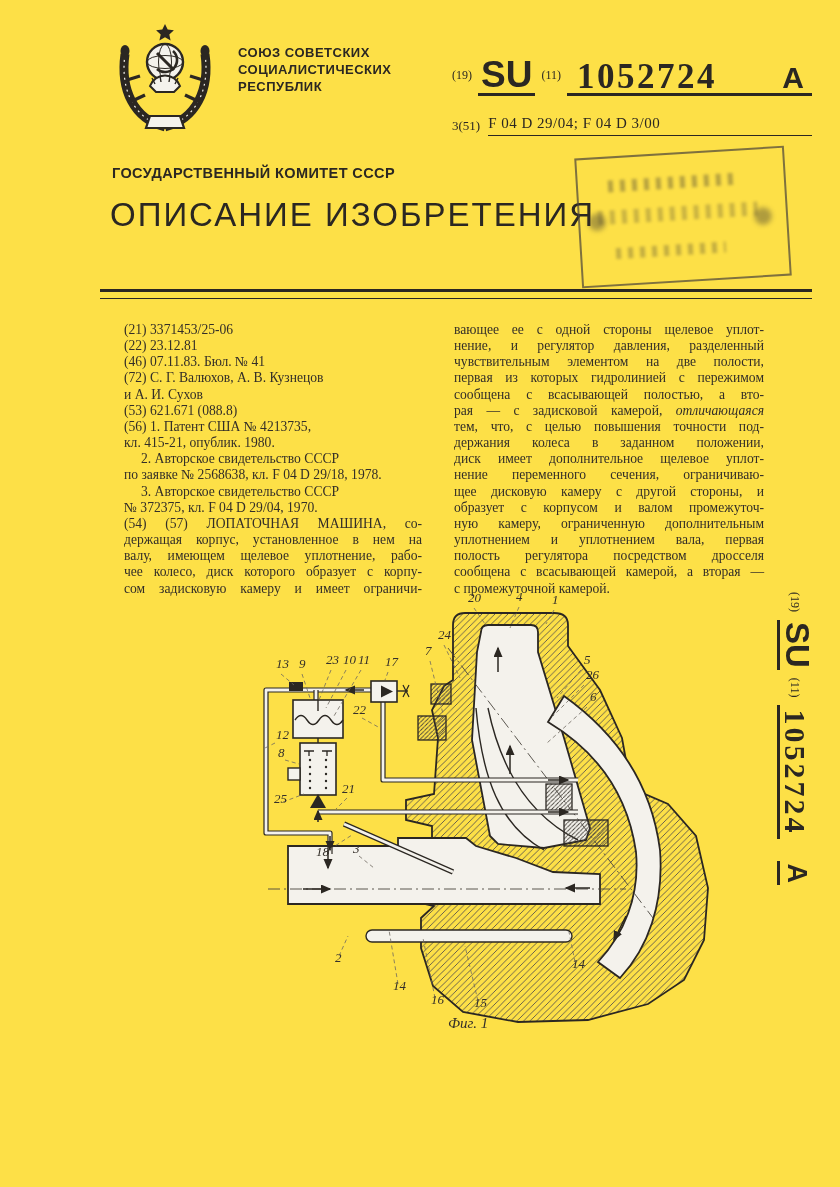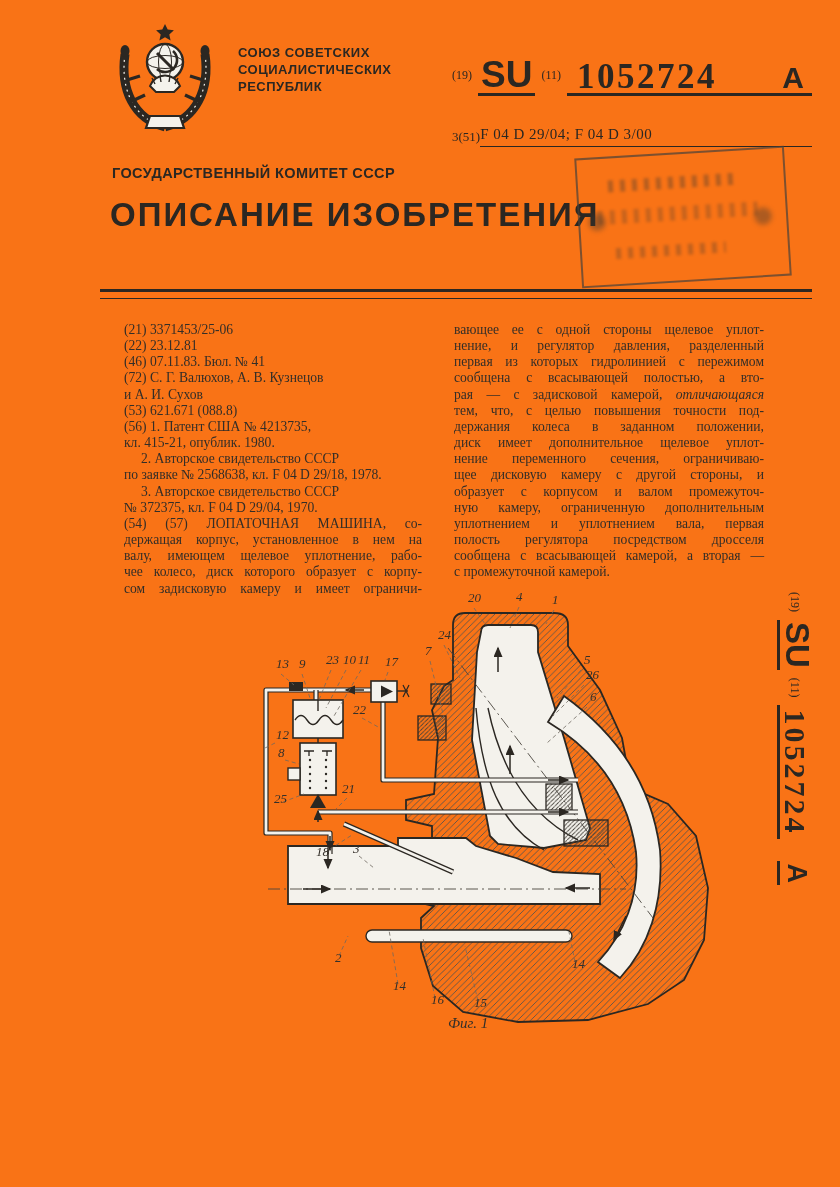--- a/index.html
+++ b/index.html
@@ -1,35 +1,35 @@
 <!DOCTYPE html>
 <html><head>
 <meta charset="utf-8">
 <style>
   html,body{margin:0;padding:0;background:#d8d5cd;}
-  #page{position:relative;width:840px;height:1187px;margin:0 auto;background:#f97316;
+  #page{position:relative;width:840px;height:1187px;margin:0 auto;background:#fde047;
         font-family:"Liberation Serif",serif;color:#2b2722;overflow:hidden;}
   
   #emblem{position:absolute;left:112px;top:20px;width:106px;height:118px;}
   #union{position:absolute;left:238px;top:44px;font-family:"Liberation Sans",sans-serif;
          font-weight:bold;font-size:13px;line-height:17px;letter-spacing:.5px;}
   #committee{position:absolute;left:112px;top:164px;font-family:"Liberation Sans",sans-serif;
          font-weight:bold;font-size:14.5px;line-height:19px;letter-spacing:.4px;}
   #pubrow{position:absolute;left:452px;top:48px;width:360px;height:48px;display:flex;align-items:flex-end;gap:6px;}
   .sup{font-size:12px;margin-bottom:13px;}
   #su{font-family:"Liberation Sans",sans-serif;font-weight:bold;font-size:37px;line-height:.9;
       border-bottom:3px solid #2b2722;padding:0 3px 2px 3px;}
   #numwrap{flex:1;display:flex;align-items:flex-end;border-bottom:3px solid #2b2722;padding:0 8px 1px 10px;}
   #pubnum{font-weight:bold;font-size:35px;line-height:.9;letter-spacing:2.5px;}
   #pubkind{font-family:"Liberation Sans",sans-serif;font-weight:bold;font-size:30px;line-height:.95;margin-left:auto;}
-  #ipcrow{position:absolute;left:452px;top:126px;width:360px;display:flex;align-items:flex-end;}
+  #ipcrow{position:absolute;left:452px;top:115px;width:360px;display:flex;align-items:flex-end;gap:8px;}
   #ipcpre{font-size:13px;padding-bottom:2px;}
   #ipccodes{flex:1;font-size:15px;letter-spacing:.5px;border-bottom:1.6px solid #2b2722;padding-bottom:3px;}
   #doctitle{position:absolute;left:110px;top:196px;font-family:"Liberation Sans",sans-serif;
-         font-weight:bold;font-size:33px;letter-spacing:2px;}
+         font-weight:normal;font-size:33px;letter-spacing:2px;}
   #docsub{position:absolute;left:112px;top:252px;font-family:"Liberation Sans",sans-serif;
          font-weight:bold;font-size:18px;letter-spacing:1px;}
   
   #stamp{position:absolute;left:578px;top:152px;width:206px;height:126px;
          border:2px solid rgba(72,66,58,.7);transform:rotate(-3.5deg);}
   .smudge{position:absolute;filter:blur(1.6px);opacity:.55;
           background:repeating-linear-gradient(90deg,rgba(60,55,48,.65) 0 5px,transparent 5px 12px);}
   .sm1{left:30px;top:22px;width:130px;height:12px;}
   .sm2{left:18px;top:52px;width:160px;height:14px;opacity:.4;}
   .sm3{left:34px;top:90px;width:110px;height:11px;opacity:.45;}
@@ -146,20 +146,21 @@
       <div class="tline">№ 372375, кл. F 04 D 29/04, 1970.</div>
       <div class="tline j">(54) (57) ЛОПАТОЧНАЯ  МАШИНА, со-</div>
       <div class="tline j">держащая корпус, установленное в нем на</div>
       <div class="tline j">валу, имеющем щелевое уплотнение, рабо-</div>
       <div class="tline j">чее колесо, диск которого образует с корпу-</div>
       <div class="tline j">сом задисковую камеру и имеет ограничи-</div>
     </div>
   <div id="col-right" class="col">
       <div class="tline j">вающее ее с одной стороны щелевое уплот-</div>
       <div class="tline j">нение, и регулятор давления, разделенный</div>
+      <div class="tline j">чувствительным элементом на две полости,</div>
       <div class="tline j">первая из которых гидролинией с пережимом</div>
       <div class="tline j">сообщена с всасывающей полостью, а вто-</div>
       <div class="tline j"><span>рая — с задисковой камерой, </span><span class="em">отличающаяся</span></div>
       <div class="tline j">тем, что, с целью повышения точности под-</div>
       <div class="tline j">держания колеса в заданном положении,</div>
       <div class="tline j">диск имеет дополнительное щелевое уплот-</div>
       <div class="tline j">нение переменного сечения, ограничиваю-</div>
       <div class="tline j">щее дисковую камеру с другой стороны, и</div>
       <div class="tline j">образует с корпусом и валом промежуточ-</div>
       <div class="tline j">ную камеру, ограниченную дополнительным</div>

